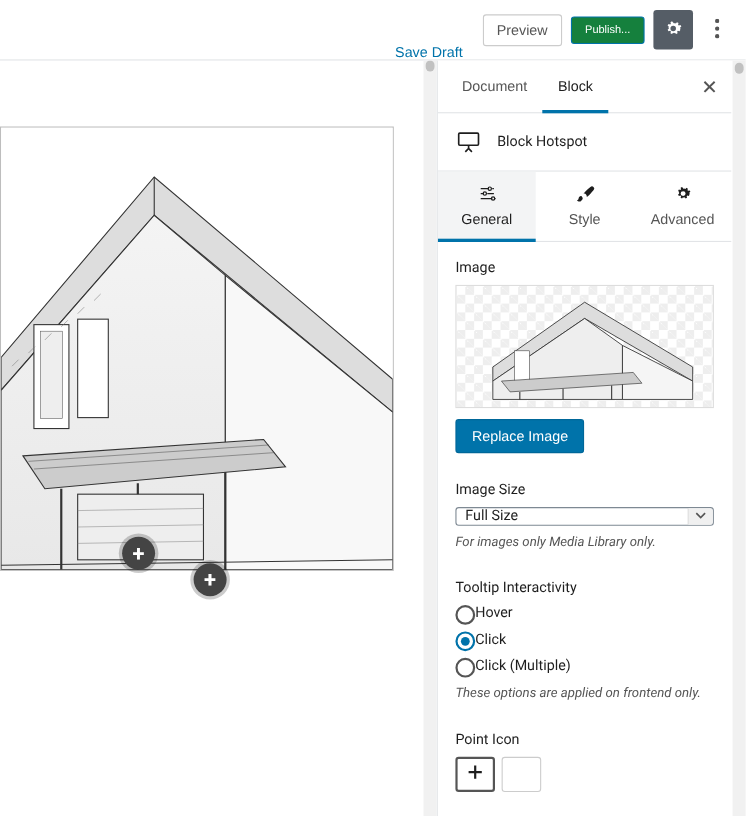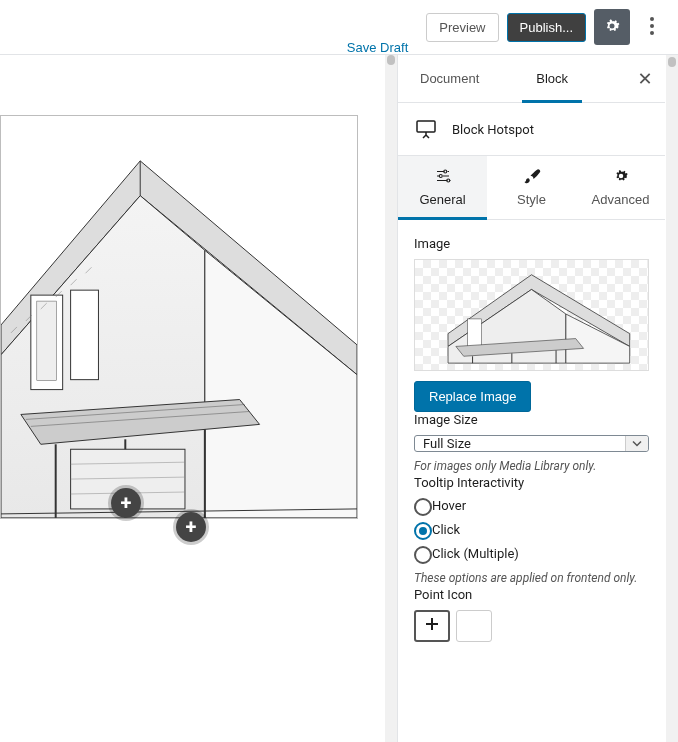--- a/index.html
+++ b/index.html
@@ -2,21 +2,21 @@
 <html><head>
 <meta charset="utf-8">
 <style>
   * { box-sizing: border-box; margin: 0; padding: 0; }
   html, body { width: 678px; height: 742px; font-family: -apple-system, BlinkMacSystemFont, "Segoe UI", Roboto, sans-serif; font-size: 13px; color: #1e1e1e; overflow: hidden; background: #fff; }
 
   
   .topbar { height: 55px; border-bottom: 1px solid #e2e4e7; display: flex; align-items: center; justify-content: flex-end; padding: 0 12px; gap: 8px; }
   .save-draft { color: #0073aa; background: none; border: none; font-size: 13px; cursor: pointer; padding: 6px 10px; margin-top: 40px; }
   .preview-btn { background: #fff; border: 1px solid #ccc; border-radius: 3px; padding: 6px 12px; font-size: 13px; cursor: pointer; color: #555; }
-  .publish-btn { background: #404040; border: 1px solid #0073aa; color: #fff; border-radius: 3px; padding: 6px 12px; font-size: 13px; cursor: pointer; }
+  .publish-btn { background: #15803d; border: 1px solid #0073aa; color: #fff; border-radius: 3px; padding: 6px 12px; font-size: 10px; cursor: pointer; }
   .gear-btn { background: #555d66; border: none; width: 36px; height: 36px; border-radius: 3px; display: flex; align-items: center; justify-content: center; cursor: pointer; }
   .more-btn { background: none; border: none; width: 28px; height: 36px; display: flex; align-items: center; justify-content: center; cursor: pointer; }
 
   .body-row { display: flex; height: calc(742px - 55px); }
 
   
   .canvas-wrap { flex: 1; position: relative; overflow: hidden; }
   .canvas-scroll { position: absolute; right: 0; top: 0; width: 12px; height: 100%; background: #f1f1f1; }
   .canvas-scroll::before { content:""; position:absolute; top:0; left:2px; width:8px; height:10px; background:#c1c1c1; border-radius:4px; }
   .house-block { position: absolute; left: 0; top: 60px; width: 358px; height: 404px; border: 1px solid #bdbdbd; background: #fff; }
@@ -24,21 +24,21 @@
   .hotspot { position: absolute; width: 30px; height: 30px; border-radius: 50%; background: #444; color: #fff; display: flex; align-items: center; justify-content: center; font-size: 20px; font-weight: bold; box-shadow: 0 0 0 3px rgba(0,0,0,0.2); cursor: pointer; }
   .hotspot.h1 { left: 110px; top: 372px; }
   .hotspot.h2 { left: 175px; top: 396px; }
 
   
   .sidebar-wrap { width: 281px; position: relative; border-left: 1px solid #e2e4e7; background:#fff; }
   .sidebar-scroll-outer { position:absolute; right:0; top:0; width:12px; height:100%; background:#f1f1f1; }
   .sidebar-scroll-outer::before { content:""; position:absolute; top:2px; left:2px; width:8px; height:10px; background:#c1c1c1; border-radius:4px;}
   .sidebar { width: 267px; height: 100%; overflow: hidden; display:flex; flex-direction:column; }
 
-  .side-tabs { display: flex; align-items: center; border-bottom: 1px solid #e2e4e7; height: 48px; padding-left: 8px; gap: 29px; }
+  .side-tabs { display: flex; align-items: center; border-bottom: 1px solid #e2e4e7; height: 48px; padding-left: 8px; }
   .side-tab { background:none; border:none; padding: 0 14px; height: 100%; font-size: 13px; color:#555; cursor:pointer; position:relative; }
   .side-tab.active { color:#1e1e1e; font-weight:500; }
   .side-tab.active::after { content:""; position:absolute; left:0; right:0; bottom:-1px; height:3px; background:#0073aa; }
   .side-close { margin-left:auto; background:none; border:none; width:40px; height:48px; font-size:18px; color:#555; cursor:pointer; }
 
   .block-header { display:flex; align-items:center; gap:14px; padding: 14px 16px; border-bottom:1px solid #e2e4e7; }
   .block-header .icon { width:24px; height:24px; display:flex; align-items:center; justify-content:center; }
   .block-header .name { font-size:13px; color:#1e1e1e; }
 
   .subtabs { display:flex; border-bottom:1px solid #e2e4e7; }
@@ -56,21 +56,21 @@
       linear-gradient(45deg,#eee 25%,transparent 25%,transparent 75%,#eee 75%),
       linear-gradient(45deg,#eee 25%,transparent 25%,transparent 75%,#eee 75%);
     background-size:16px 16px;
     background-position:0 0,8px 8px;
     position:relative; overflow:hidden;
   }
   .thumb svg { position:absolute; inset:0; width:100%; height:100%; }
 
   .replace-btn { background:#0073aa; color:#fff; border:1px solid #006799; border-radius:3px; padding:7px 14px; font-size:13px; cursor:pointer; }
 
-  .section { }
+  .section { margin-top:26px; }
   .select { width:100%; height:17px; border:1px solid #7e8993; border-radius:3px; padding:0 24px 0 8px; font-size:13px; background:#fff; position:relative; display:flex; align-items:center; cursor:pointer; }
   .select::after { content:""; position:absolute; right:0; top:0; width:22px; height:100%; background:#f0f0f0; border-left:1px solid #ccc; border-radius:0 3px 3px 0; }
   .select .chev { position:absolute; right:6px; top:50%; transform:translateY(-50%); z-index:1; pointer-events:none; }
   .hint { font-style:italic; color:#555; font-size:12px; margin-top:6px; line-height:1.4; }
 
   .radio-row { display:flex; margin:6px 0; cursor:pointer; }
   .radio { width:18px; height:18px; border:2px solid #555; border-radius:50%; display:flex; align-items:center; justify-content:center; flex-shrink:0; }
   .radio.checked { border-color:#0073aa; }
   .radio.checked::after { content:""; width:8px; height:8px; background:#0073aa; border-radius:50%; }
 

